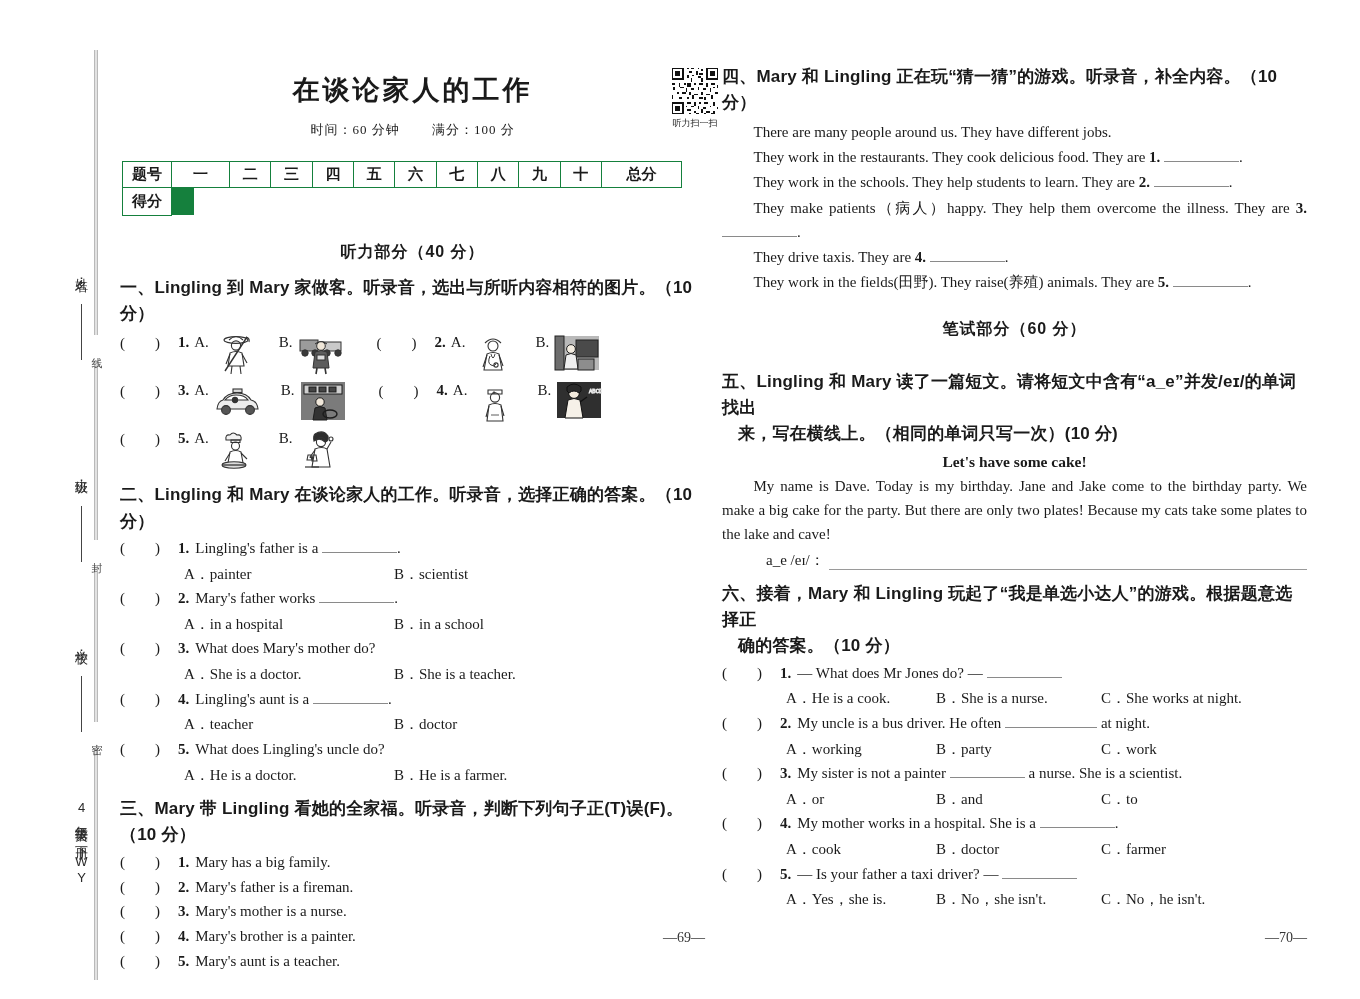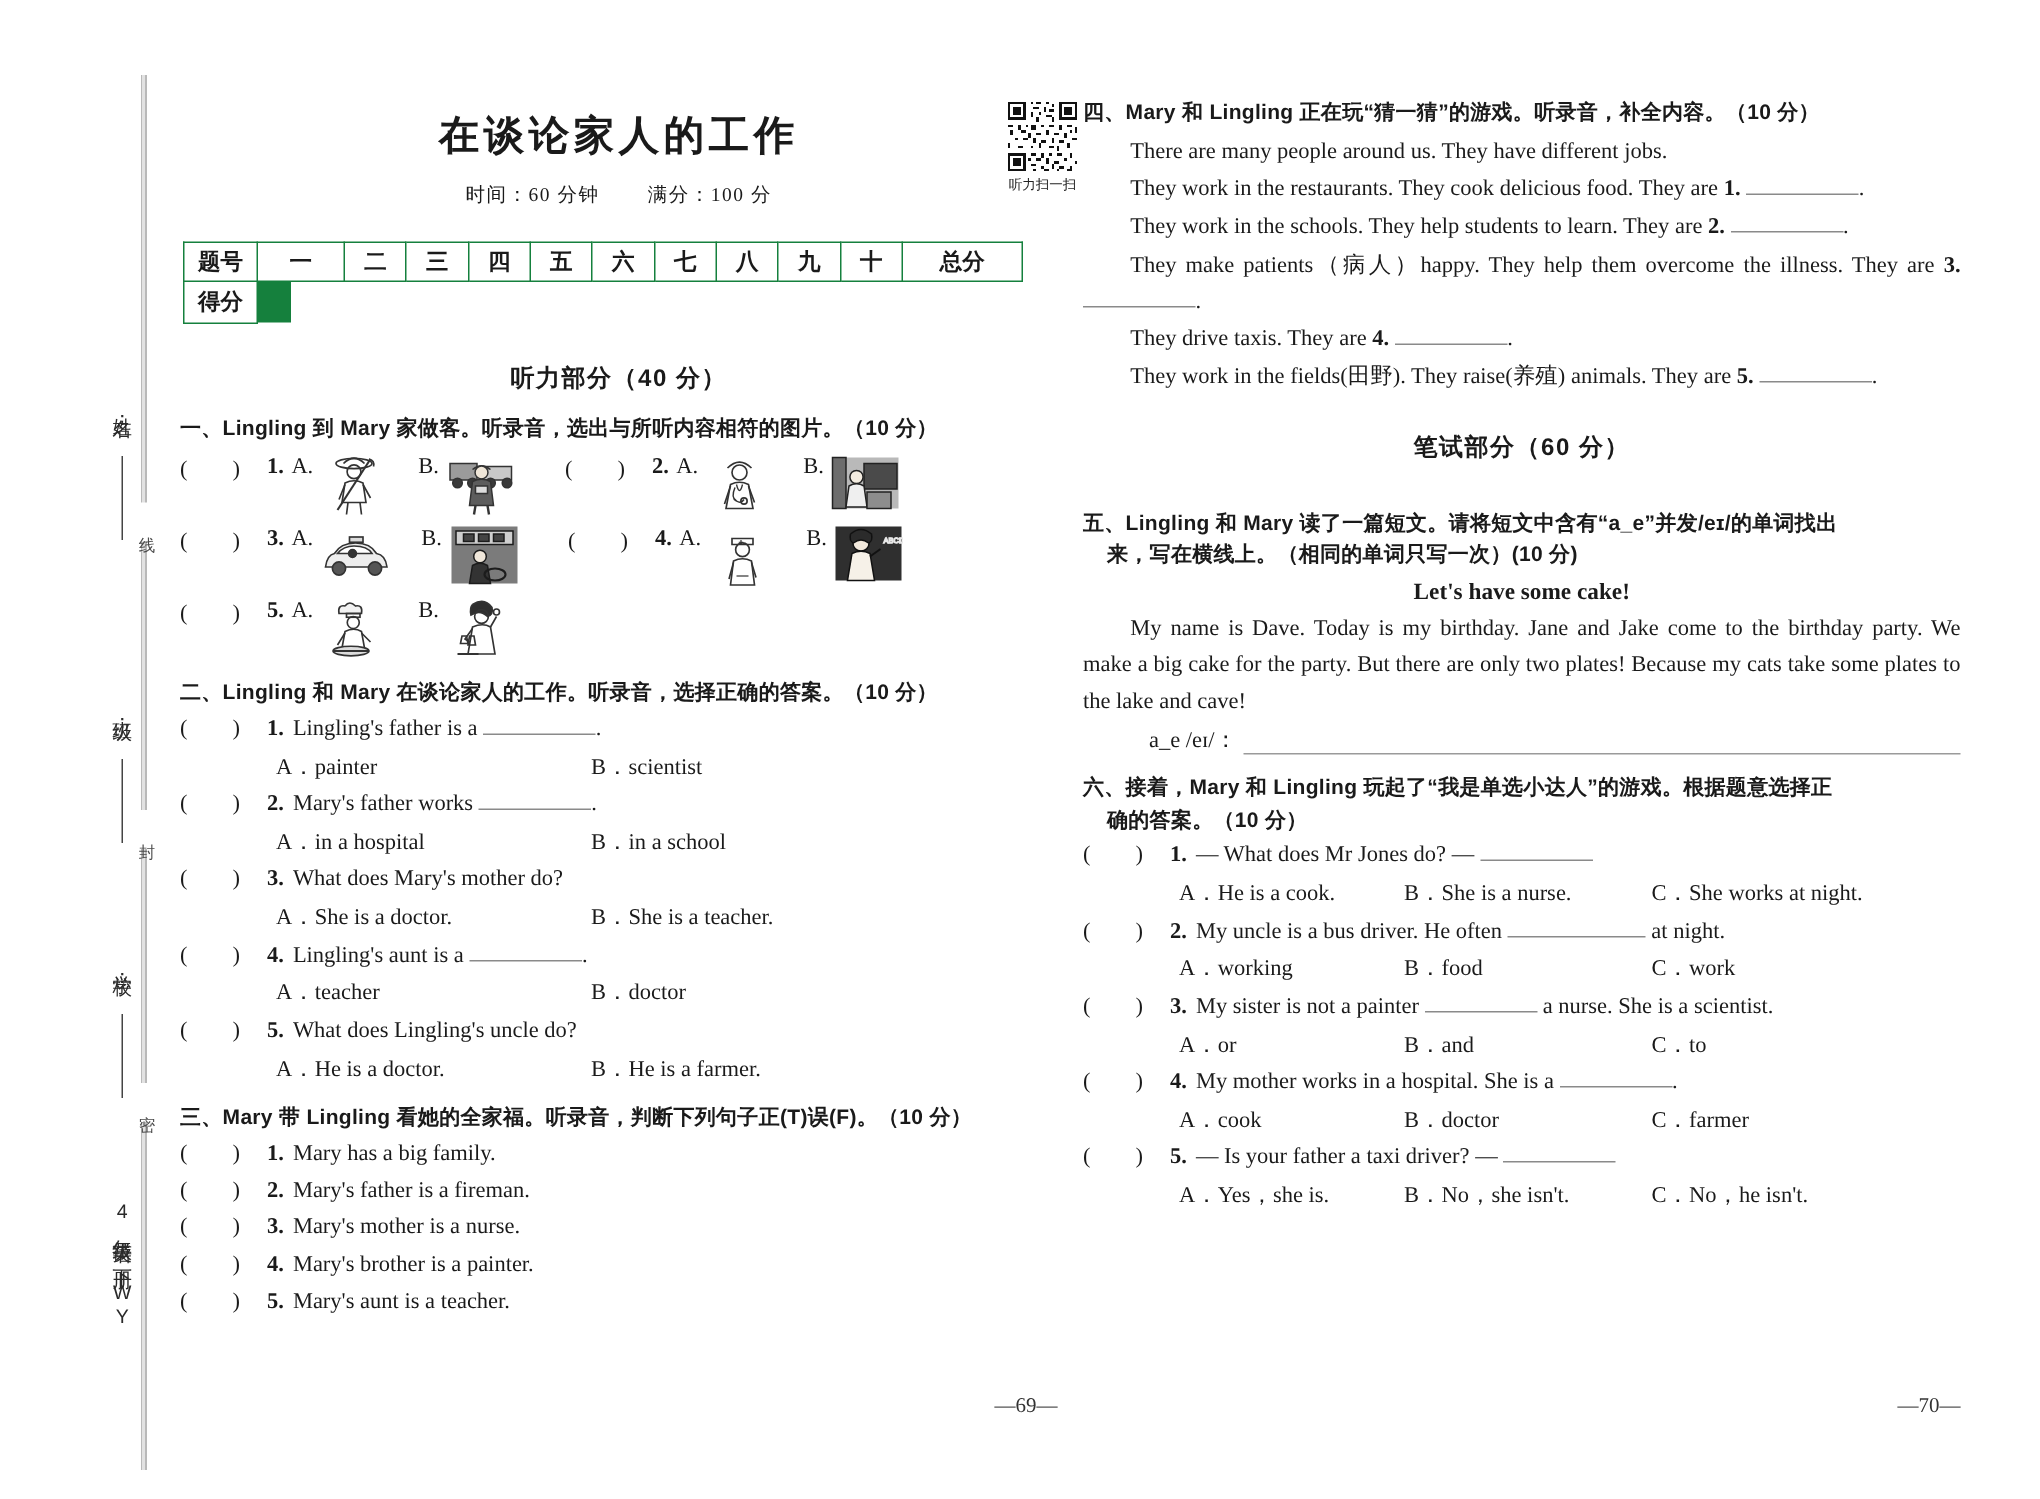--- a/index.html
+++ b/index.html
@@ -48,21 +48,21 @@
      font-family:"Liberation Sans",sans-serif;}
   table.score td{border:1px solid #15803d;height:25px;text-align:center;
      font-size:15px;font-weight:bold;padding:0;}
   table.score td.hd{width:48px;}
   table.score td.blank{}
 
   .part-title{font-family:"Liberation Sans",sans-serif;font-weight:bold;font-size:16px;
      text-align:center;margin:26px 0 12px 0;letter-spacing:1px;}
 
   
-  .sec-head{font-family:"Liberation Sans",sans-serif;font-weight:bold;font-size:14px;
+  .sec-head{font-family:"Liberation Sans",sans-serif;font-weight:bold;font-size:17px;
      line-height:1.55;margin:10px 0 3px 0;letter-spacing:0.2px;}
   .sec-head .hang{display:block;padding-left:16px;}
 
   .q{display:flex;align-items:flex-start;font-size:15px;line-height:1.45;margin:3px 0;}
   .paren{width:58px;flex:none;font-size:15px;}
   .qnum{font-weight:bold;margin-right:6px;}
   .qbody{flex:1;}
   .opts{display:flex;padding-left:64px;font-size:15px;line-height:1.5;margin:1px 0 2px 0;}
   .opt{}
   .opt-a{width:210px;flex:none;}
@@ -558,21 +558,21 @@
         <span class="opt opt-b">B．She is a nurse.</span>
         <span class="opt opt-c">C．She works at night.</span>
       </div>
 
       <div class="q">
         <span class="paren">(　　)</span>
         <span class="qbody"><span class="qnum">2.</span><span>My uncle is a bus driver. He often </span><span class="blank bl-lg"></span><span> at night.</span></span>
       </div>
       <div class="opts three">
         <span class="opt opt-a">A．working</span>
-        <span class="opt opt-b">B．food</span>
+        <span class="opt opt-b">B．party</span>
         <span class="opt opt-c">C．work</span>
       </div>
 
       <div class="q">
         <span class="paren">(　　)</span>
         <span class="qbody"><span class="qnum">3.</span><span>My sister is not a painter </span><span class="blank bl-md"></span><span> a nurse. She is a scientist.</span></span>
       </div>
       <div class="opts three">
         <span class="opt opt-a">A．or</span>
         <span class="opt opt-b">B．and</span>

